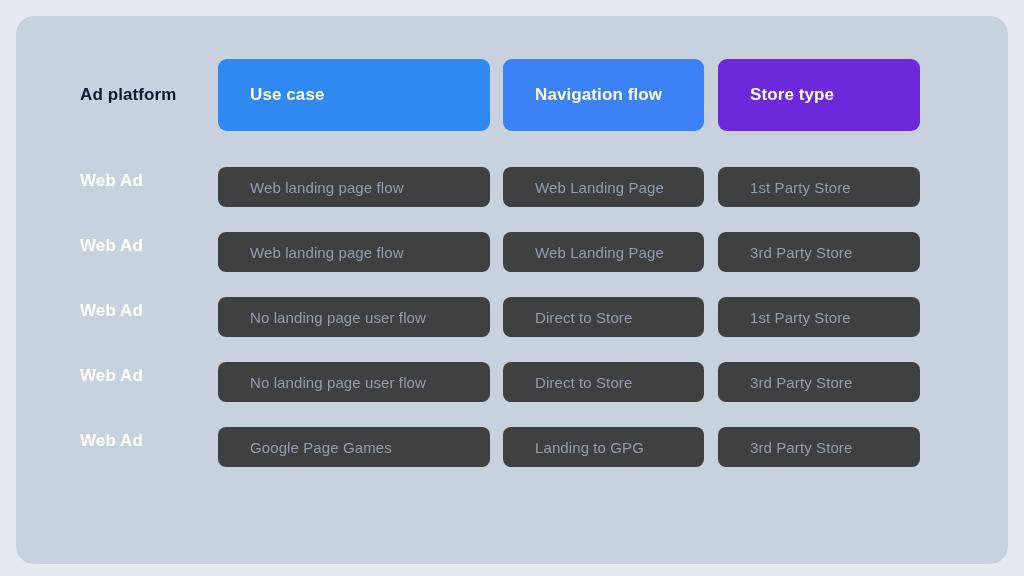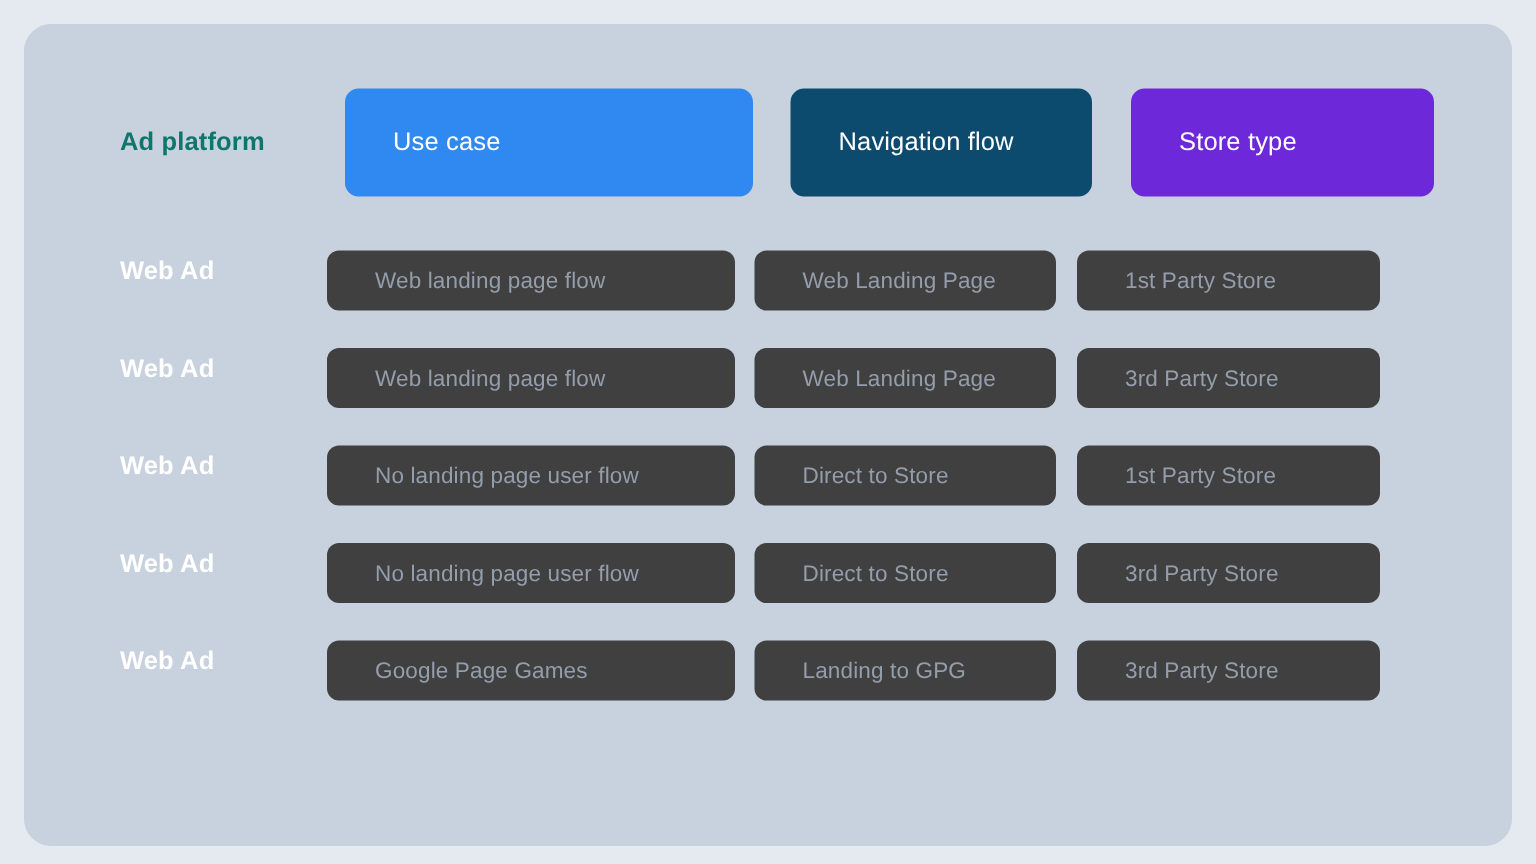--- a/index.html
+++ b/index.html
@@ -56,43 +56,42 @@
     padding-left: 16px;
   }
 
   .rowlabel-text {
     font-size: 17px;
     font-weight: bold;
     letter-spacing: 0.1px;
   }
 
   .corner-label .rowlabel-text {
-    color: #0f766e;
+    color: #0f172a;
   }
 
   .data-label .rowlabel-text {
     color: #ffffff;
   }
 
   
   .header-row {
     height: 72px;
     margin-bottom: 24px;
   }
 
   .hcell {
     display: flex;
     align-items: center;
     border-radius: 9px;
     padding: 0 32px;
     color: #ffffff;
     font-size: 17px;
-    font-weight: normal;
+    font-weight: bold;
     letter-spacing: 0.1px;
-    margin-left: 12px;
   }
 
   
   .data-row {
     height: 52px;
     margin-bottom: 13px;
   }
 
   .data-row:last-child { margin-bottom: 0; }
 
@@ -127,21 +126,21 @@
     <div class="row header-row">
 
       <div class="rowlabel corner-label">
         <span class="rowlabel-text">Ad platform</span>
       </div>
 
       <div class="hcell col-0" style="background: rgb(48, 137, 240);">
         <span>Use case</span>
       </div>
 
-      <div class="hcell col-1" style="background: #0c4a6e;">
+      <div class="hcell col-1" style="background: #3b82f6;">
         <span>Navigation flow</span>
       </div>
 
       <div class="hcell col-2" style="background: #6d28d9;">
         <span>Store type</span>
       </div>
 
       <div class="spacer"></div>
     </div>
 

